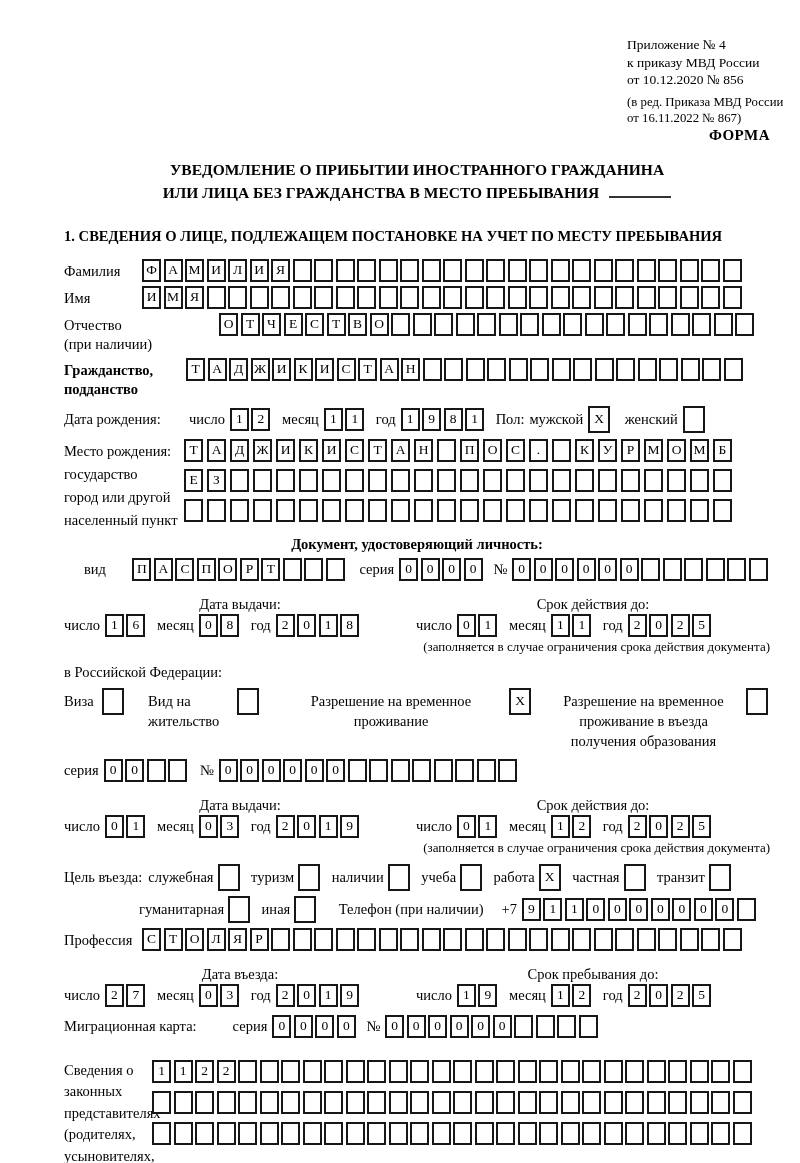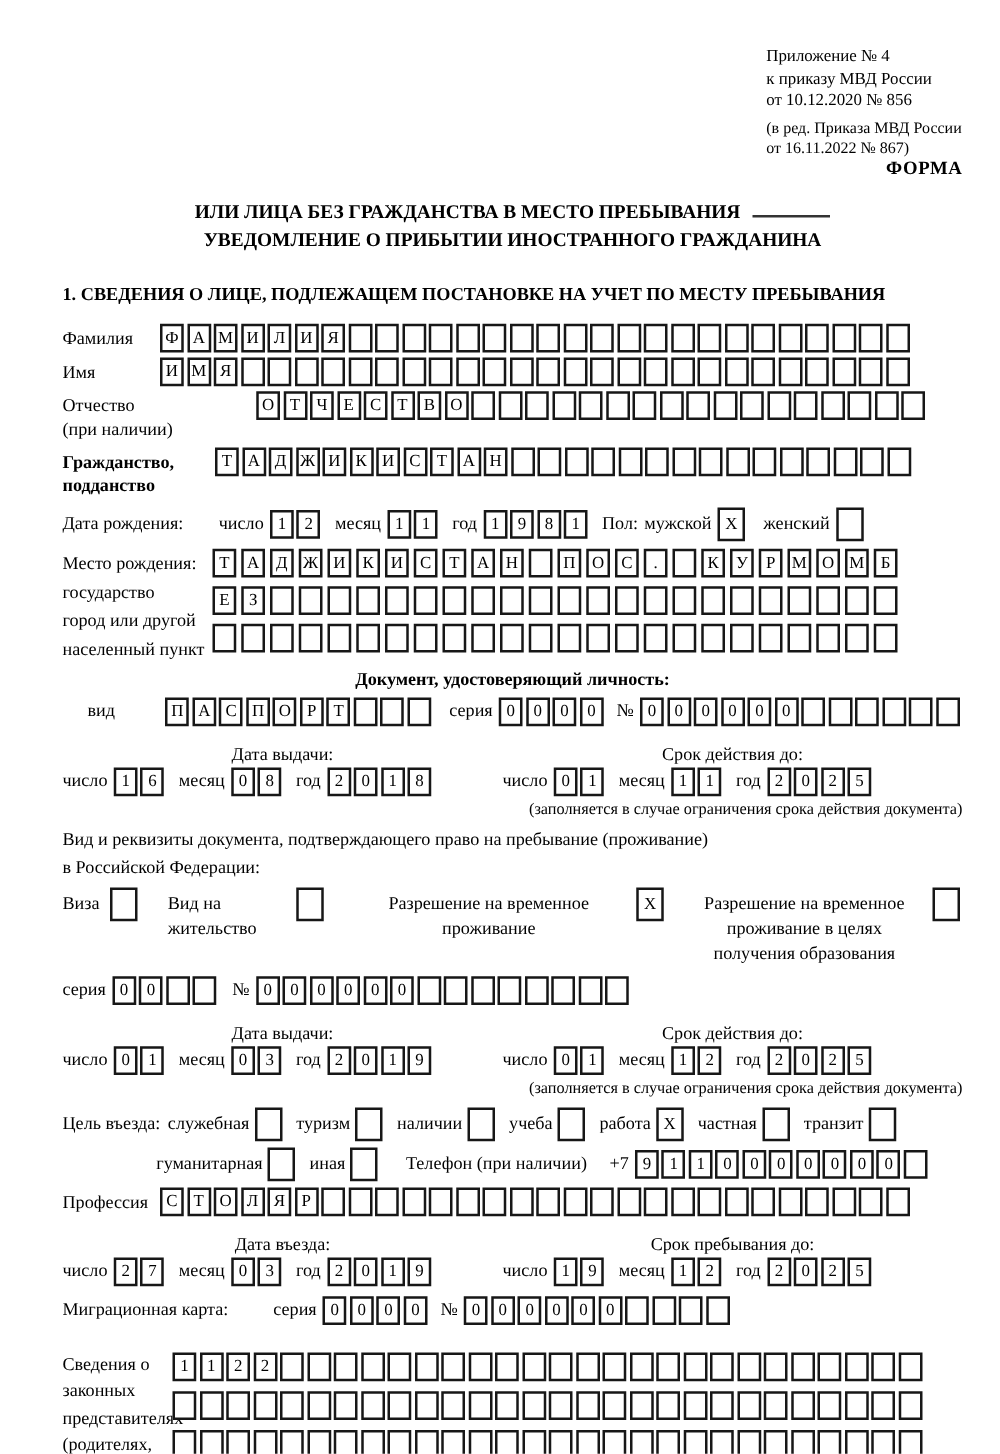--- a/index.html
+++ b/index.html
@@ -1,18 +1,18 @@
 <!DOCTYPE html>
 <html><head>
 <meta charset="utf-8">
 <style>
   html,body{margin:0;padding:0;background:#ffffff;}
   body{width:800px;height:1163px;overflow:hidden;color:#000;
        font-family:"Liberation Serif", serif;}
-  .page{box-sizing:border-box;width:800px;height:1163px;padding:36px 30px 0 50px;}
+  .page{box-sizing:border-box;width:800px;height:1163px;padding:36px 30px 0 64px;}
 
   
   .cells{display:flex;flex-wrap:nowrap;}
   .cell{flex:none;display:inline-flex;align-items:center;justify-content:center;
         width:15px;height:19px;border:2px solid #171717;margin-right:2.5px;
         font-size:13.5px;line-height:1;background:#fff;}
   .wide .cell{margin-right:4px;}
   .cb .cell{width:18px;height:23px;}
 
   
@@ -68,22 +68,22 @@
     <div>к приказу МВД России</div>
     <div>от 10.12.2020 № 856</div>
     <div class="rev">
       <div>(в ред. Приказа МВД России</div>
       <div>от 16.11.2022 № 867)</div>
     </div>
   </div>
   <div class="form-word">ФОРМА</div>
 
   <div class="title">
+    <div>УВЕДОМЛЕНИЕ О ПРИБЫТИИ ИНОСТРАННОГО ГРАЖДАНИНА</div>
     <div><span>ИЛИ ЛИЦА БЕЗ ГРАЖДАНСТВА В МЕСТО ПРЕБЫВАНИЯ</span><span class="blank-line"></span></div>
-    <div>УВЕДОМЛЕНИЕ О ПРИБЫТИИ ИНОСТРАННОГО ГРАЖДАНИНА</div>
   </div>
 
   <div class="sec-head">1. СВЕДЕНИЯ О ЛИЦЕ, ПОДЛЕЖАЩЕМ ПОСТАНОВКЕ НА УЧЕТ ПО МЕСТУ ПРЕБЫВАНИЯ</div>
 
   <div class="frow">
     <div class="lbl w78">Фамилия</div>
     <div class="cells">
         <span class="cell">Ф</span>
         <span class="cell">А</span>
         <span class="cell">М</span>
@@ -437,21 +437,20 @@
               <span class="cell">2</span>
               <span class="cell">5</span>
             </span>
           </span>
       </div>
       <div class="note-right">(заполняется в случае ограничения срока действия документа)</div>
     </div>
   </div>
 
   <div class="para">
-    <div>Вид и реквизиты документа, подтверждающего право на пребывание (проживание)</div>
     <div>в Российской Федерации:</div>
   </div>
 
   <div class="opts">
     <div class="opt" style="margin-right:22px;">
       <span class="olabel" style="margin-right:8px;">Виза</span>
       <span class="cells cb">
           <span class="cell"></span>
         </span>
     </div>
@@ -461,21 +460,21 @@
           <span class="cell"></span>
         </span>
     </div>
     <div class="opt" style="margin-right:20px;">
       <span class="olabel c-lbl" style="width:212px;margin-right:12px;">Разрешение на временное проживание</span>
       <span class="cells cb">
           <span class="cell">X</span>
         </span>
     </div>
     <div class="opt">
-      <span class="olabel c-lbl" style="width:180px;margin-right:12px;">Разрешение на временное проживание в целях получения образования</span>
+      <span class="olabel c-lbl" style="width:180px;margin-right:12px;">Разрешение на временное проживание в въезда получения образования</span>
       <span class="cells cb">
           <span class="cell"></span>
         </span>
     </div>
   </div>
 
   <div class="dg" style="margin-bottom:3px;">
     <span class="word">серия</span>
     <span class="cells" style="margin-right:10px;">
         <span class="cell">0</span>

